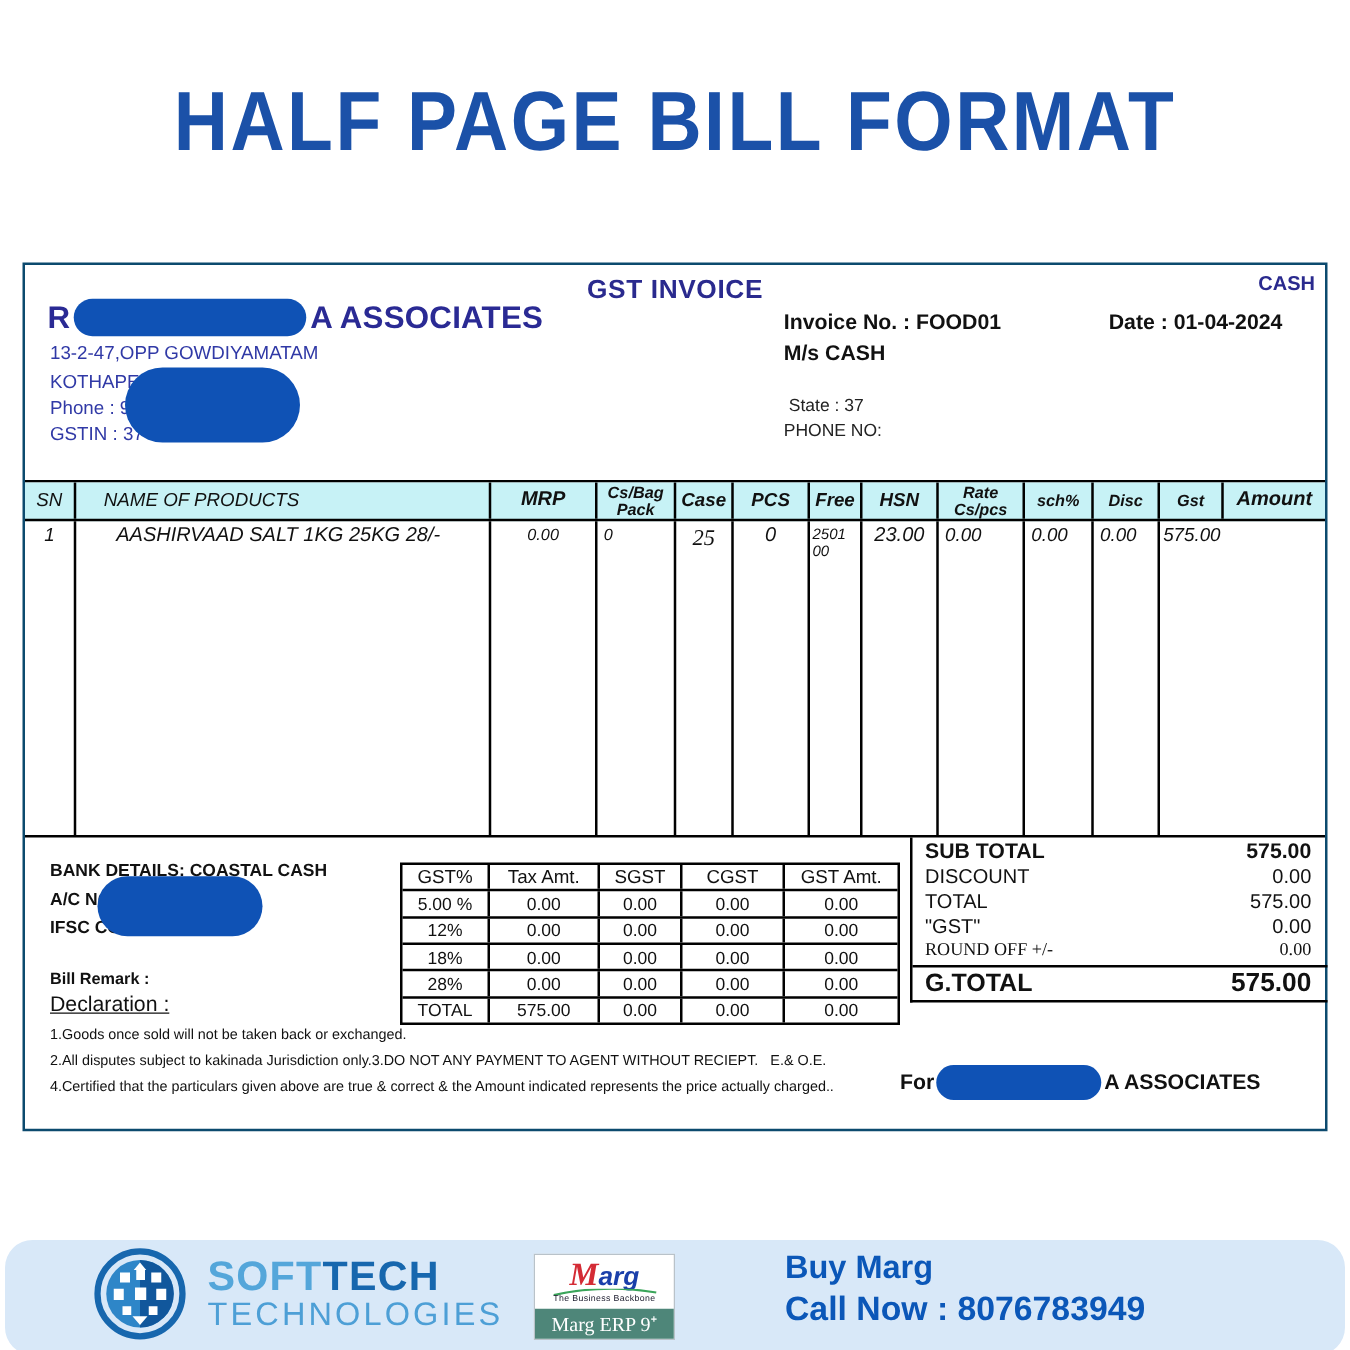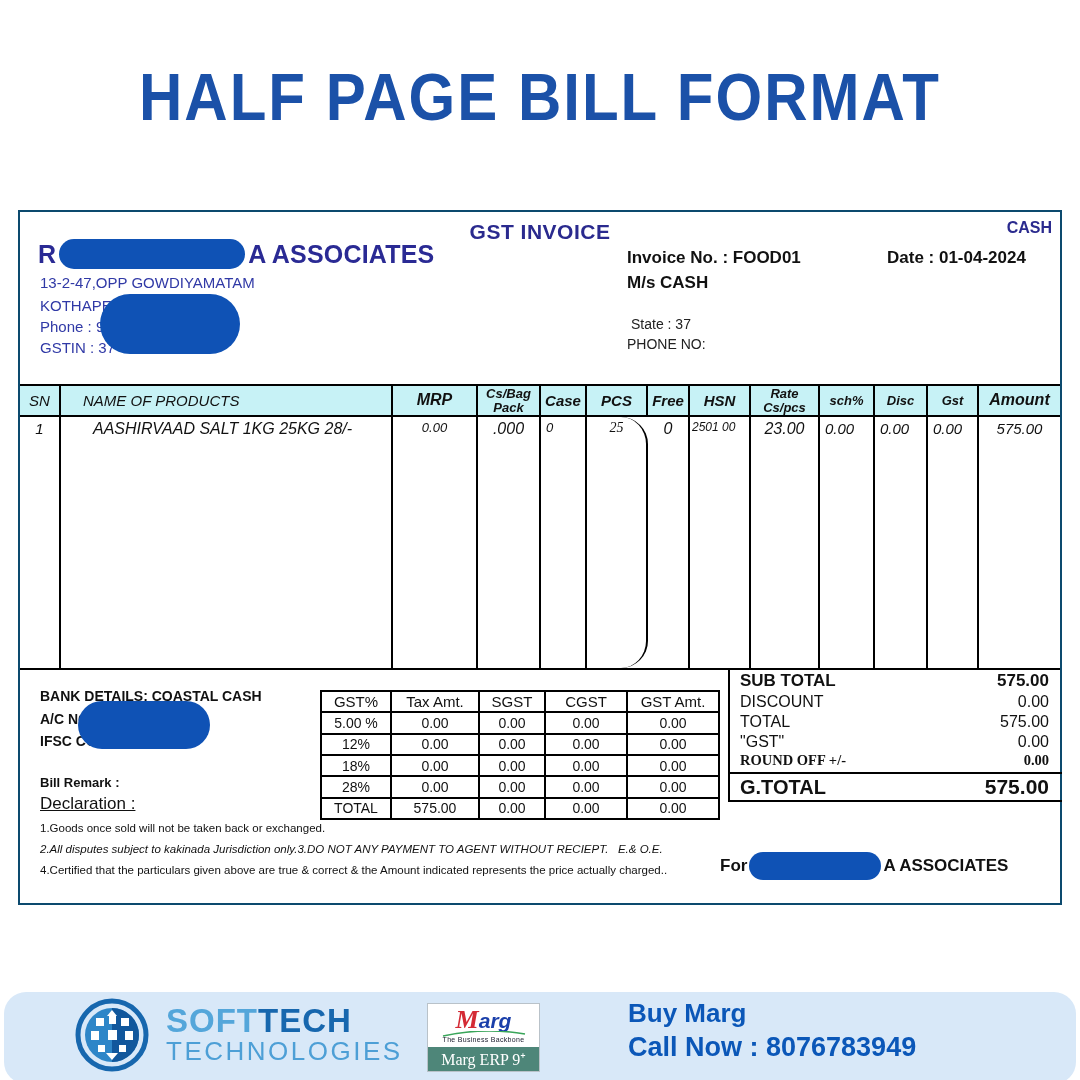--- a/index.html
+++ b/index.html
@@ -41,21 +41,21 @@
   .hc:last-child, .bc:last-child{ border-right:none; }
   .hc.reg{ font-weight:normal; }
   .hc.name{ align-items:flex-start; padding-left:22px; }
   .hc.small2{ font-size:13px; }
   .hc.big{ font-size:16px; }
   .bc{ border-right:2px solid #000; padding-top:3px; font-size:15px; }
   .bc.center{ text-align:center; }
   .bc.name{ padding-left:32px; font-size:16px; }
   .bc.tiny{ font-size:13px; }
   .bc.micro{ font-size:12px; padding-left:2px; }
-  .bc.serif{ font-family:"Liberation Serif", serif; font-size:14px;border-radius:27px; }
+  .bc.serif{ font-family:"Liberation Serif", serif; font-size:18px; }
   .bc.mid{ font-size:16px; }
   .bc.pl{ padding-left:5px; }
 
   
   .bank-line{ position:absolute; left:20px; font-size:14px; font-weight:bold; color:#111; }
   .pill-bank{ position:absolute; left:58px; top:489px; width:132px; height:48px; }
   .remark{ position:absolute; left:20px; top:563px; font-size:13px; font-weight:bold; }
   .declaration{ position:absolute; left:20px; top:582px; font-size:17px; text-decoration:underline; }
   .note{ position:absolute; left:20px; font-size:11.5px; color:#111; white-space:pre; }
 
@@ -70,21 +70,21 @@
 
   
   .totals{ position:absolute; left:708px; top:458px; width:334px; height:132px;
     border-left:2px solid #000; border-bottom:2px solid #000; display:flex; flex-direction:column; }
   .trow{ display:flex; justify-content:space-between; align-items:center; padding:0 13px 0 10px; }
   .trow .lab{ font-size:16px; }
   .trow .val{ font-size:16px; }
   .trow.sub{ height:23px; } .trow.sub .lab,.trow.sub .val{ font-weight:bold; font-size:17px; }
   .trow.plain{ height:21px; }
   .trow.round{ height:20px; }
-  .trow.round .lab,.trow.round .val{ font-family:"Liberation Serif", serif; font-weight:bold; font-size:14.5px; }
+  .trow.round .lab,.trow.round .val{ font-family:"Liberation Serif", serif; font-weight:normal; font-size:14.5px; }
   .trow.grand{ height:29px; border-top:2px solid #000; margin-top:2px; }
   .trow.grand .lab{ font-weight:bold; font-size:20px; }
   .trow.grand .val{ font-weight:bold; font-size:21px; }
 
   .signature{ position:absolute; left:700px; top:640px; display:flex; align-items:center; }
   .signature .sg{ font-size:17px; font-weight:bold; }
   .pill-sign{ width:132px; height:28px; margin:0 2px; }
 
   
   .footer{ position:absolute; left:4px; top:992px; width:1072px; height:92px;
@@ -155,21 +155,20 @@
       </div>
       <div class="hc small2">sch%</div>
       <div class="hc small2">Disc</div>
       <div class="hc small2">Gst</div>
       <div class="hc big">Amount</div>
     </div>
     <div class="items-body">
       <div class="bc center">1</div>
       <div class="bc name">AASHIRVAAD SALT 1KG 25KG 28/-</div>
       <div class="bc center tiny">0.00</div>
-      <div class="bc center mid">.000</div>
       <div class="bc tiny pl">0</div>
       <div class="bc center serif">25</div>
       <div class="bc center mid">0</div>
       <div class="bc micro">2501 00</div>
       <div class="bc center mid">23.00</div>
       <div class="bc pl">0.00</div>
       <div class="bc pl">0.00</div>
       <div class="bc pl">0.00</div>
       <div class="bc center">575.00</div>
     </div>
@@ -248,21 +247,21 @@
       <span class="lab">ROUND OFF +/-</span>
       <span class="val">0.00</span>
     </div>
     <div class="trow grand">
       <span class="lab">G.TOTAL</span>
       <span class="val">575.00</span>
     </div>
   </div>
 
   <div class="note" style="top:610px;">1.Goods once sold will not be taken back or exchanged.</div>
-  <div class="note" style="top:631px;font-style:italic;">2.All disputes subject to kakinada Jurisdiction only.3.DO NOT ANY PAYMENT TO AGENT WITHOUT RECIEPT.   E.&amp; O.E.</div>
+  <div class="note" style="top:631px;">2.All disputes subject to kakinada Jurisdiction only.3.DO NOT ANY PAYMENT TO AGENT WITHOUT RECIEPT.   E.&amp; O.E.</div>
   <div class="note" style="top:652px;">4.Certified that the particulars given above are true &amp; correct &amp; the Amount indicated represents the price actually charged..</div>
 
   <div class="signature">
     <span class="sg">For</span>
     <span class="pill pill-sign"></span>
     <span class="sg">A ASSOCIATES</span>
   </div>
 </div>
 
 <div class="footer">

